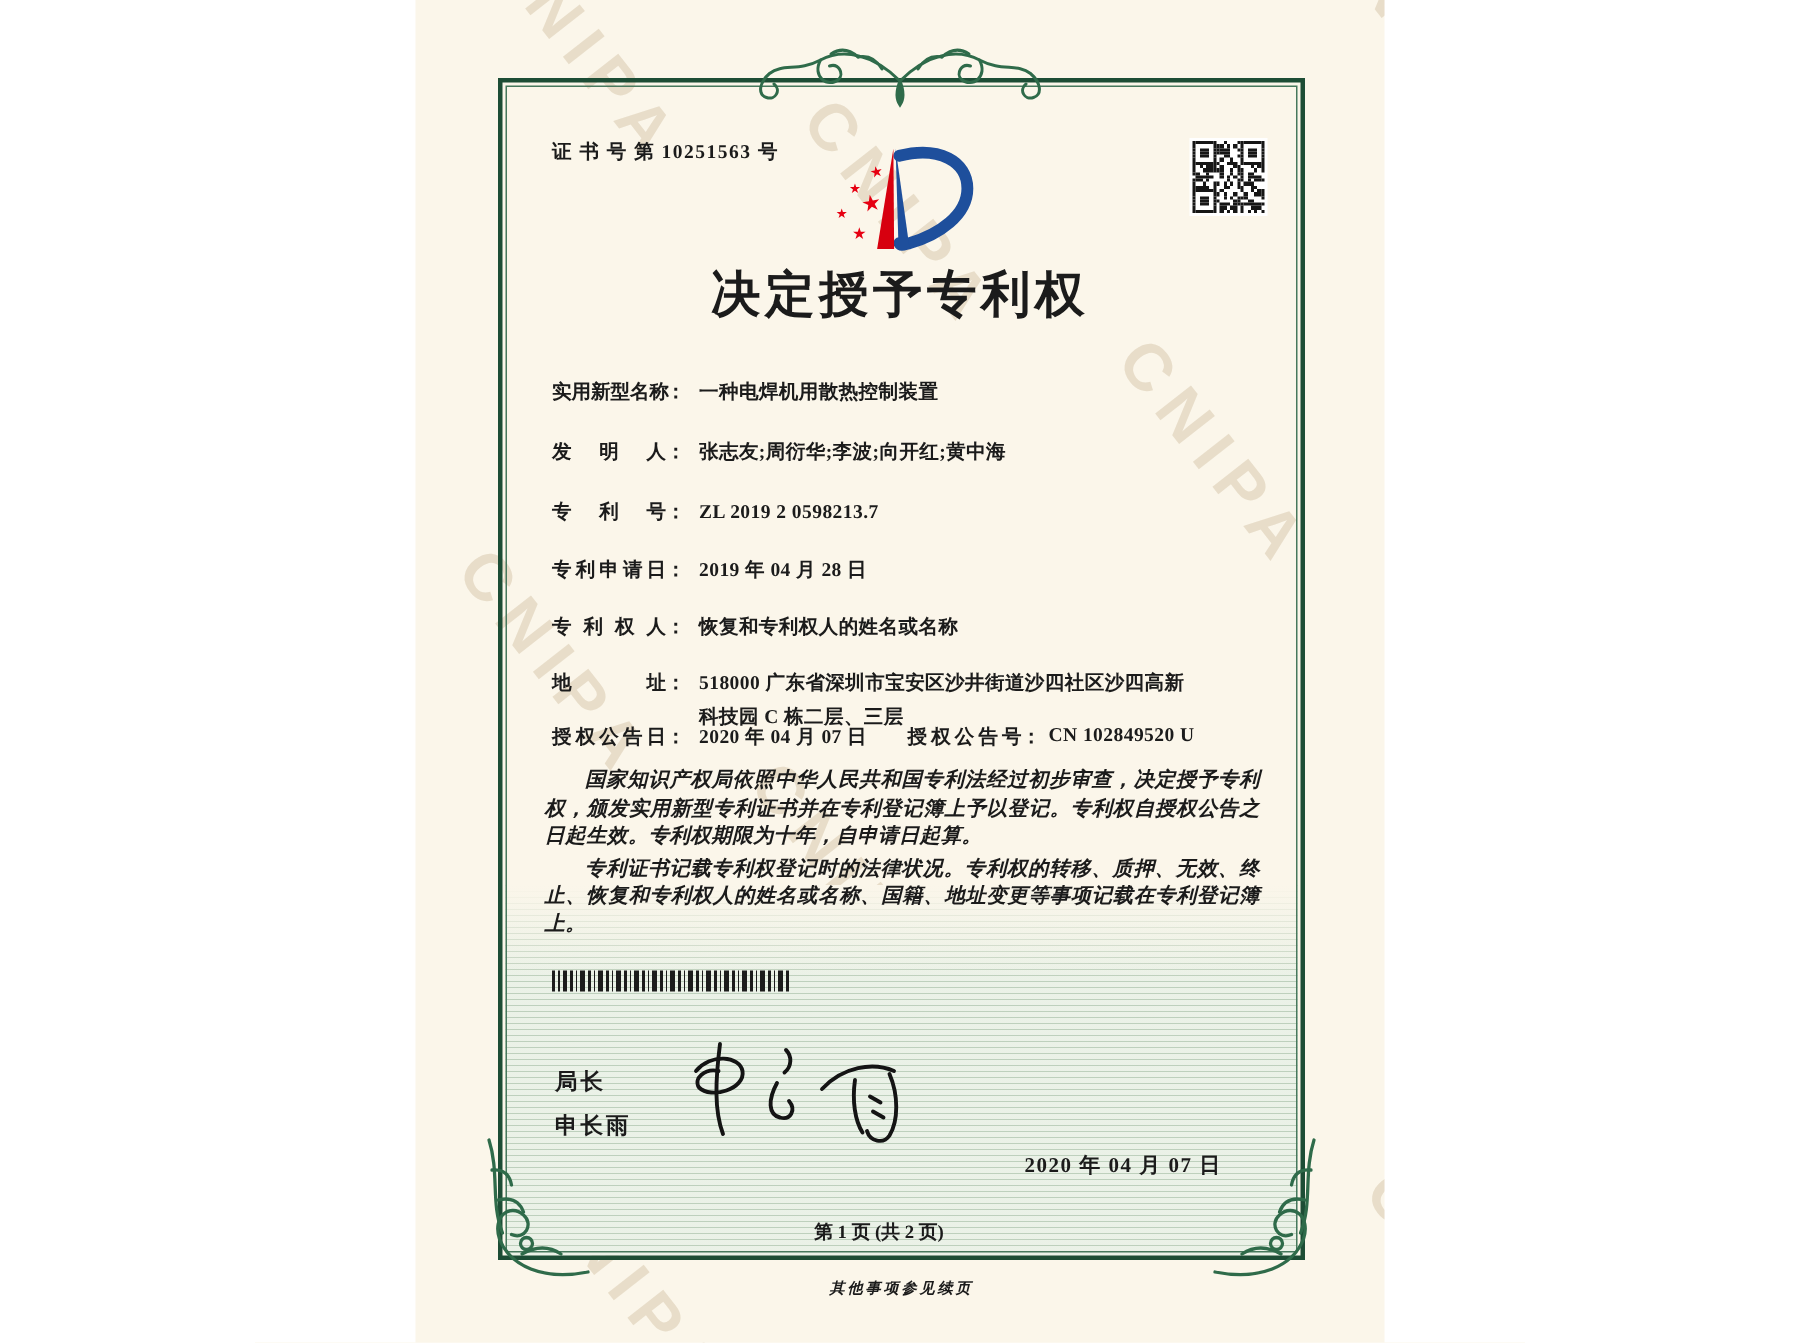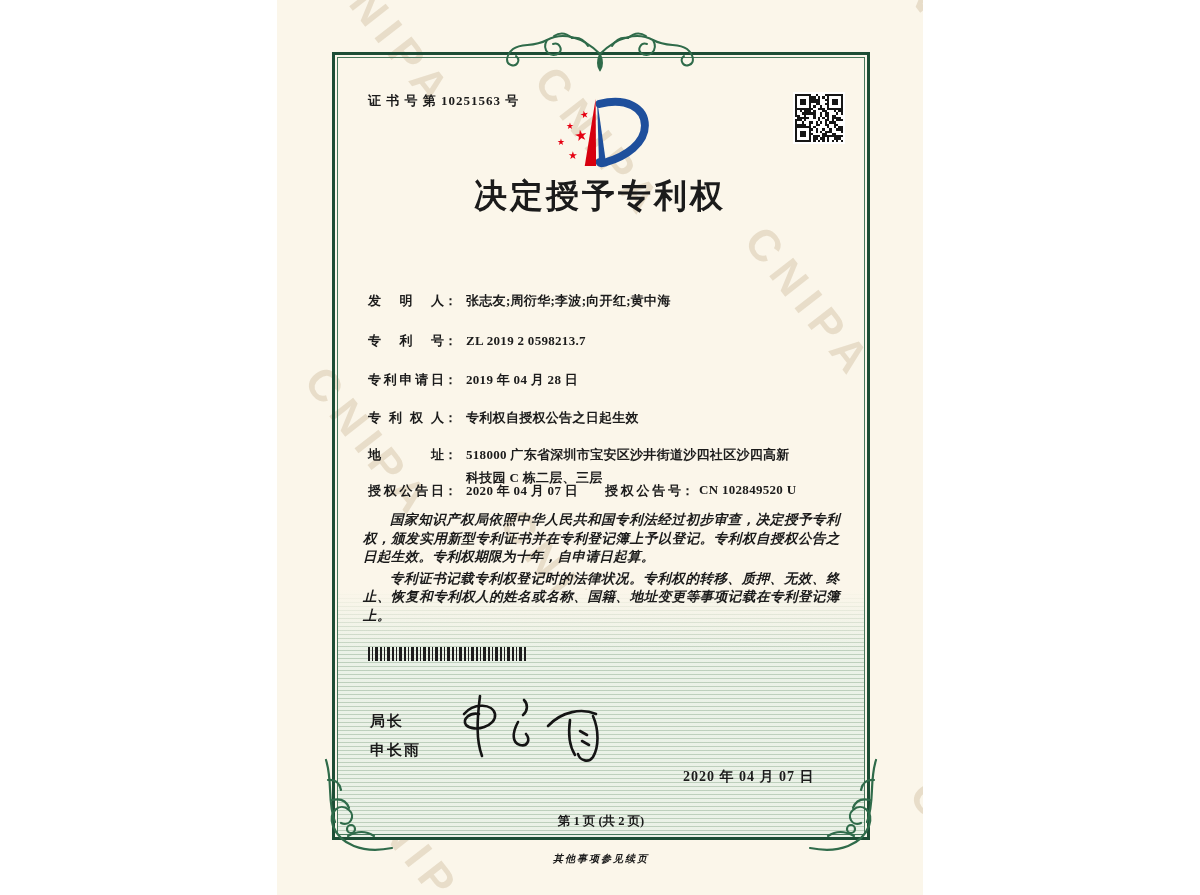--- a/index.html
+++ b/index.html
@@ -41,21 +41,21 @@
   .paras p{margin:0;text-indent:2em;}
   .paras p + p{margin-top:3px;font-family:Liberation Serif, serif;}
   
   .barcode{position:absolute;left:91px;top:647px;width:158px;height:14px;
            background:repeating-linear-gradient(90deg,#1c1c1c 0 2px,rgba(0,0,0,0) 2px 4px,#1c1c1c 4px 5px,rgba(0,0,0,0) 5px 7px,#1c1c1c 7px 10px,rgba(0,0,0,0) 10px 12px);}
   .signer{position:absolute;left:93px;top:712px;font-family:"Liberation Sans","DejaVu Sans",sans-serif;
           font-weight:bold;font-size:15px;letter-spacing:2px;}
   .signer div + div{margin-top:10px;}
   .sig{position:absolute;left:175px;top:686px;}
   .issue-date{position:absolute;left:406px;top:768px;font-size:14px;font-weight:600;letter-spacing:1px;}
-  .pagenum{position:absolute;left:55px;top:813px;width:538px;text-align:center;font-size:12.5px;font-weight:600;}
+  .pagenum{position:absolute;left:40px;top:813px;width:538px;text-align:center;font-size:12.5px;font-weight:600;}
   .note{position:absolute;left:55px;top:852px;width:538px;text-align:center;font-size:10px;
         font-style:italic;font-weight:bold;letter-spacing:2px;}
 </style>
 </head>
 <body>
 
 <div class="page">
 
   <span class="wm" style="left:23px;top:8px">CNIPA</span>
   <span class="wm" style="left:233px;top:118px">CNIPA</span>
@@ -564,31 +564,34 @@
       <i></i>
       <i class="on"></i>
       <i></i>
       <i class="on"></i>
       <i></i>
       <i class="on"></i>
     </div>
 
   <div class="title">决定授予专利权</div>
 
+  <div class="row" style="top:252px">
+    <span class="lbl">实用新型名称</span><span>：</span><span class="val">一种电焊机用散热控制装置</span>
+  </div>
   <div class="row" style="top:292px">
     <span class="lbl">发 明 人</span><span>：</span><span class="val">张志友;周衍华;李波;向开红;黄中海</span>
   </div>
   <div class="row" style="top:332px">
     <span class="lbl">专 利 号</span><span>：</span><span class="val">ZL 2019 2 0598213.7</span>
   </div>
   <div class="row" style="top:371px">
     <span class="lbl">专利申请日</span><span>：</span><span class="val">2019 年 04 月 28 日</span>
   </div>
   <div class="row" style="top:409px">
-    <span class="lbl">专 利 权 人</span><span>：</span><span class="val">专利权自授权公告之日起生效</span>
+    <span class="lbl">专 利 权 人</span><span>：</span><span class="val">恢复和专利权人的姓名或名称</span>
   </div>
   <div class="row" style="top:446px">
     <span class="lbl">地 址</span><span>：</span><span class="val2block"><span>518000 广东省深圳市宝安区沙井街道沙四社区沙四高新</span><span class="val-l2">科技园 C 栋二层、三层</span></span>
   </div>
   <div class="row" style="top:482px">
     <span class="lbl">授权公告日</span><span>：</span><span class="val">2020 年 04 月 07 日</span>
     <span class="lbl2">授权公告号</span><span class="colon2">：</span><span class="valB">CN 102849520 U</span>
   </div>
 
   <div class="paras">

